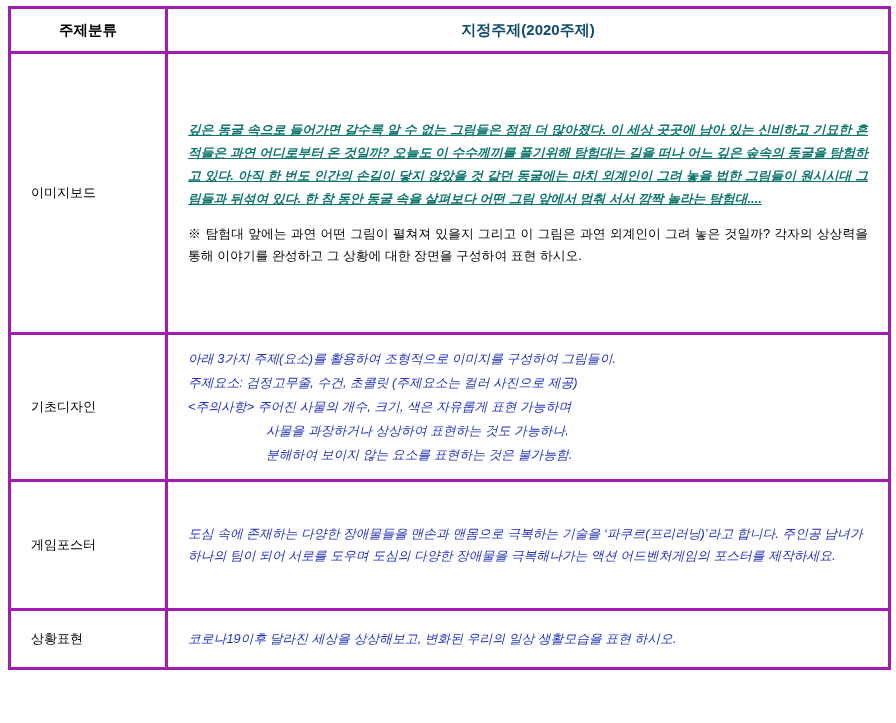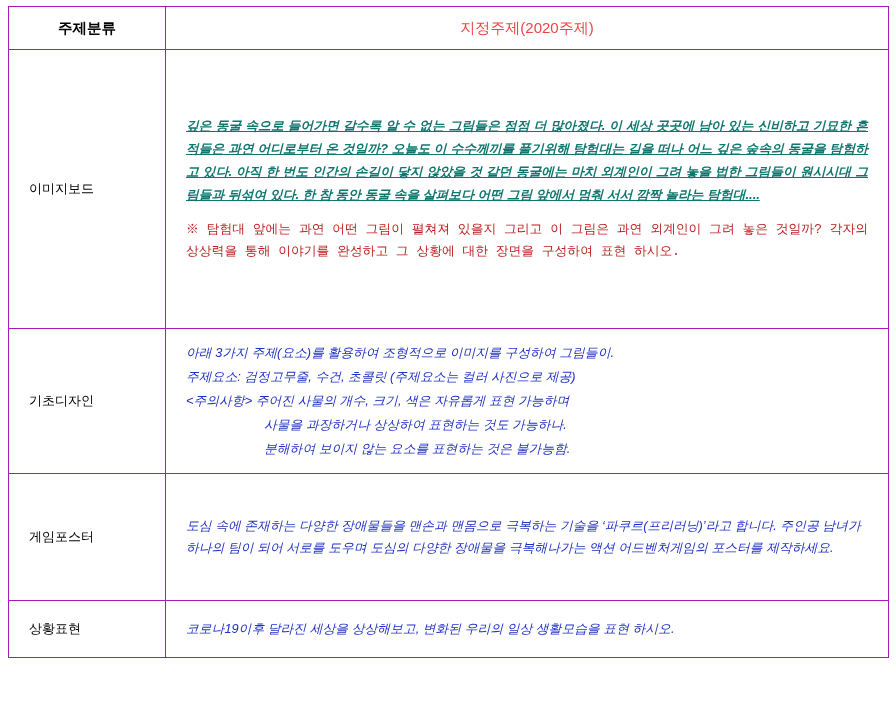--- a/index.html
+++ b/index.html
@@ -19,39 +19,39 @@
     box-sizing: border-box;
     padding: 6px 8px 6px 8px;
   }
   table.topics {
     border-collapse: collapse;
     table-layout: fixed;
     width: 880px;
     margin: 0 auto;
   }
   table.topics td, table.topics th {
-    border: 1px solid #a21caf;
+    border: 3px solid #a21caf;
     vertical-align: middle;
     padding: 6px 20px;
   }
   col.c-cat { width: 157px; }
   col.c-body { width: 723px; }
 
   .hdr-cat {
     text-align: center;
     font-size: 14.5px;
     font-weight: bold;
     color: #000000;
     padding: 9px 4px;
   }
   .hdr-topic {
     text-align: center;
     font-size: 15px;
-    font-weight: normal;
-    color: #ef4444;
+    font-weight: bold;
+    color: #0c4a6e;
     padding: 9px 4px;
     margin-top: 8px;
   }
 
   .cat {
     text-align: left;
     font-size: 13px;
     color: #000000;
     line-height: 1.45;
   }
@@ -71,23 +71,22 @@
   }
   .emph {
     color: #0f766e;
     font-weight: bold;
     font-style: italic;
     text-decoration: underline;
     text-align: justify;
     line-height: 1.78;
   }
   .note {
-    color: #b91c1c;
+    color: #000000;
     text-align: justify;
-    font-family: Liberation Mono, monospace;
   }
   .ital { font-style: italic; }
   .bold-ital { font-weight: normal; font-style: italic; }
   .indent-1 { display: block; padding-left: 78px; }
 
   
   .row-head td { height: 30px; }
   .row-webtoon td { height: 84px; }
   .row-image td { height: 266px; }
   .row-design td { height: 132px; }

